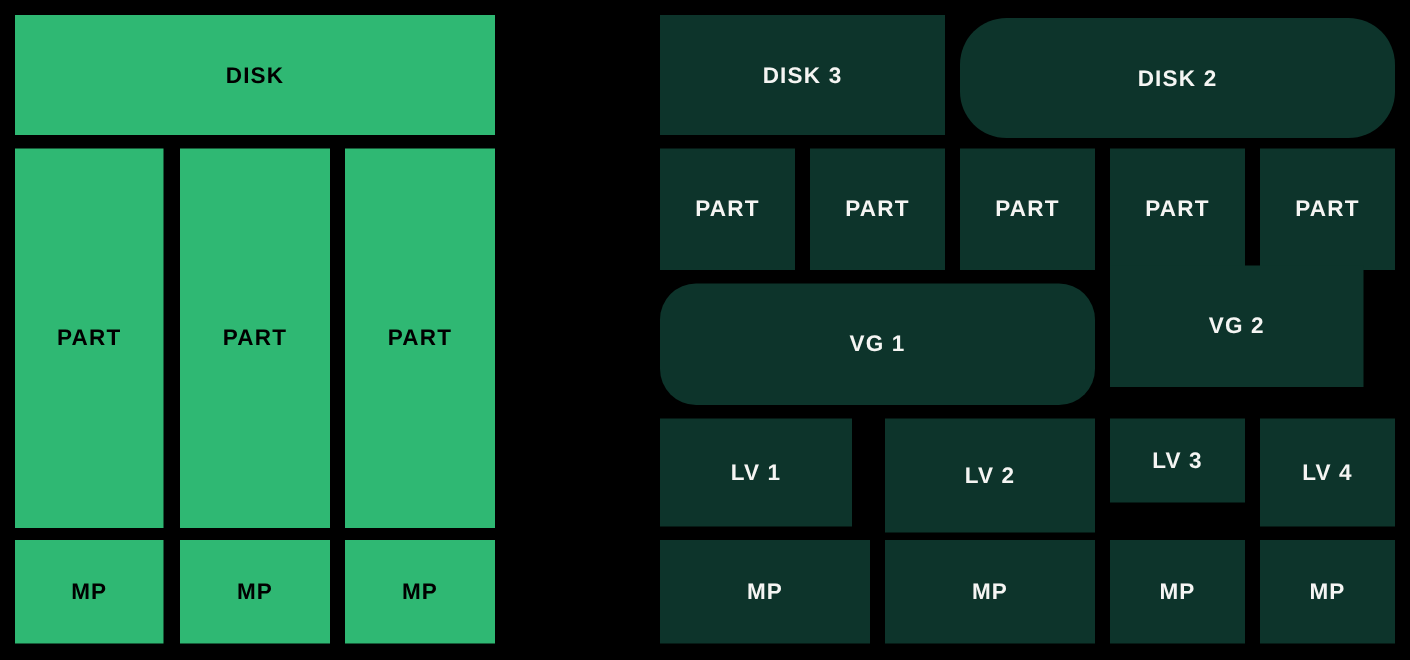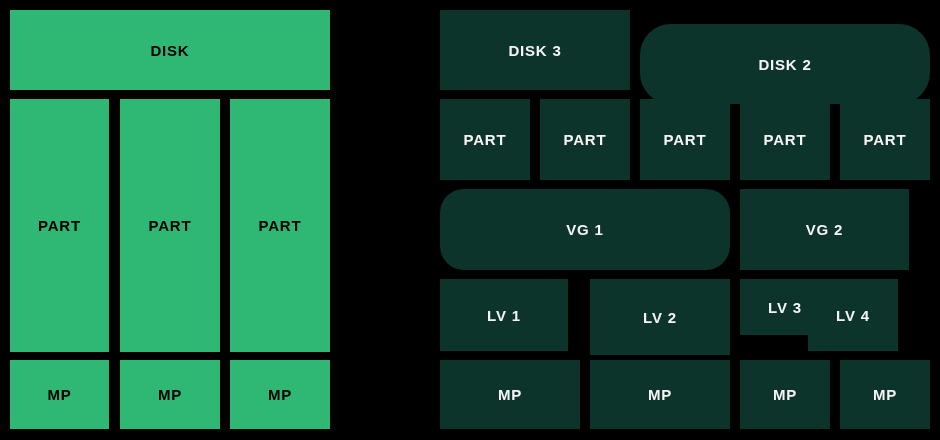--- a/index.html
+++ b/index.html
@@ -39,32 +39,32 @@
   .l-disk   { left: 10px;  top: 10px;  width: 320px; height: 80px; }
   .l-part-0 { left: 10px;  top: 99px;  width: 99px;  height: 253px; }
   .l-part-1 { left: 120px; top: 99px;  width: 100px; height: 253px; }
   .l-part-2 { left: 230px; top: 99px;  width: 100px; height: 253px; }
   .l-mp-0   { left: 10px;  top: 360px; width: 99px;  height: 69px; }
   .l-mp-1   { left: 120px; top: 360px; width: 100px; height: 69px; }
   .l-mp-2   { left: 230px; top: 360px; width: 100px; height: 69px; }
 
   
   .r-disk-0 { left: 440px; top: 10px;  width: 190px; height: 80px; }
-  .r-disk-1 { left: 640px; top: 24px;  width: 290px; height: 80px; border-radius: 31px; }
+  .r-disk-1 { left: 640px; top: 12px;  width: 290px; height: 80px; border-radius: 31px; }
   .r-part-0 { left: 440px; top: 99px;  width: 90px;  height: 81px; }
   .r-part-1 { left: 540px; top: 99px;  width: 90px;  height: 81px; }
   .r-part-2 { left: 640px; top: 99px;  width: 90px;  height: 81px; }
   .r-part-3 { left: 740px; top: 99px;  width: 90px;  height: 81px; }
   .r-part-4 { left: 840px; top: 99px;  width: 90px;  height: 81px; }
   .r-vg-0   { left: 440px; top: 189px; width: 290px; height: 81px; border-radius: 24px; }
-  .r-vg-1   { left: 740px; top: 189px; width: 169px; height: 81px; }
+  .r-vg-1   { left: 740px; top: 177px; width: 169px; height: 81px; }
   .r-lv-0   { left: 440px; top: 279px; width: 128px; height: 72px; }
   .r-lv-1   { left: 590px; top: 279px; width: 140px; height: 76px; }
   .r-lv-2   { left: 740px; top: 279px; width: 90px;  height: 56px; }
-  .r-lv-3   { left: 808px; top: 279px; width: 90px;  height: 72px; }
+  .r-lv-3   { left: 840px; top: 279px; width: 90px;  height: 72px; }
   .r-mp-0   { left: 440px; top: 360px; width: 140px; height: 69px; }
   .r-mp-1   { left: 590px; top: 360px; width: 140px; height: 69px; }
   .r-mp-2   { left: 740px; top: 360px; width: 90px;  height: 69px; }
   .r-mp-3   { left: 840px; top: 360px; width: 90px;  height: 69px; }
 </style>
 </head>
 <body>
 
 <div class="canvas">
 

